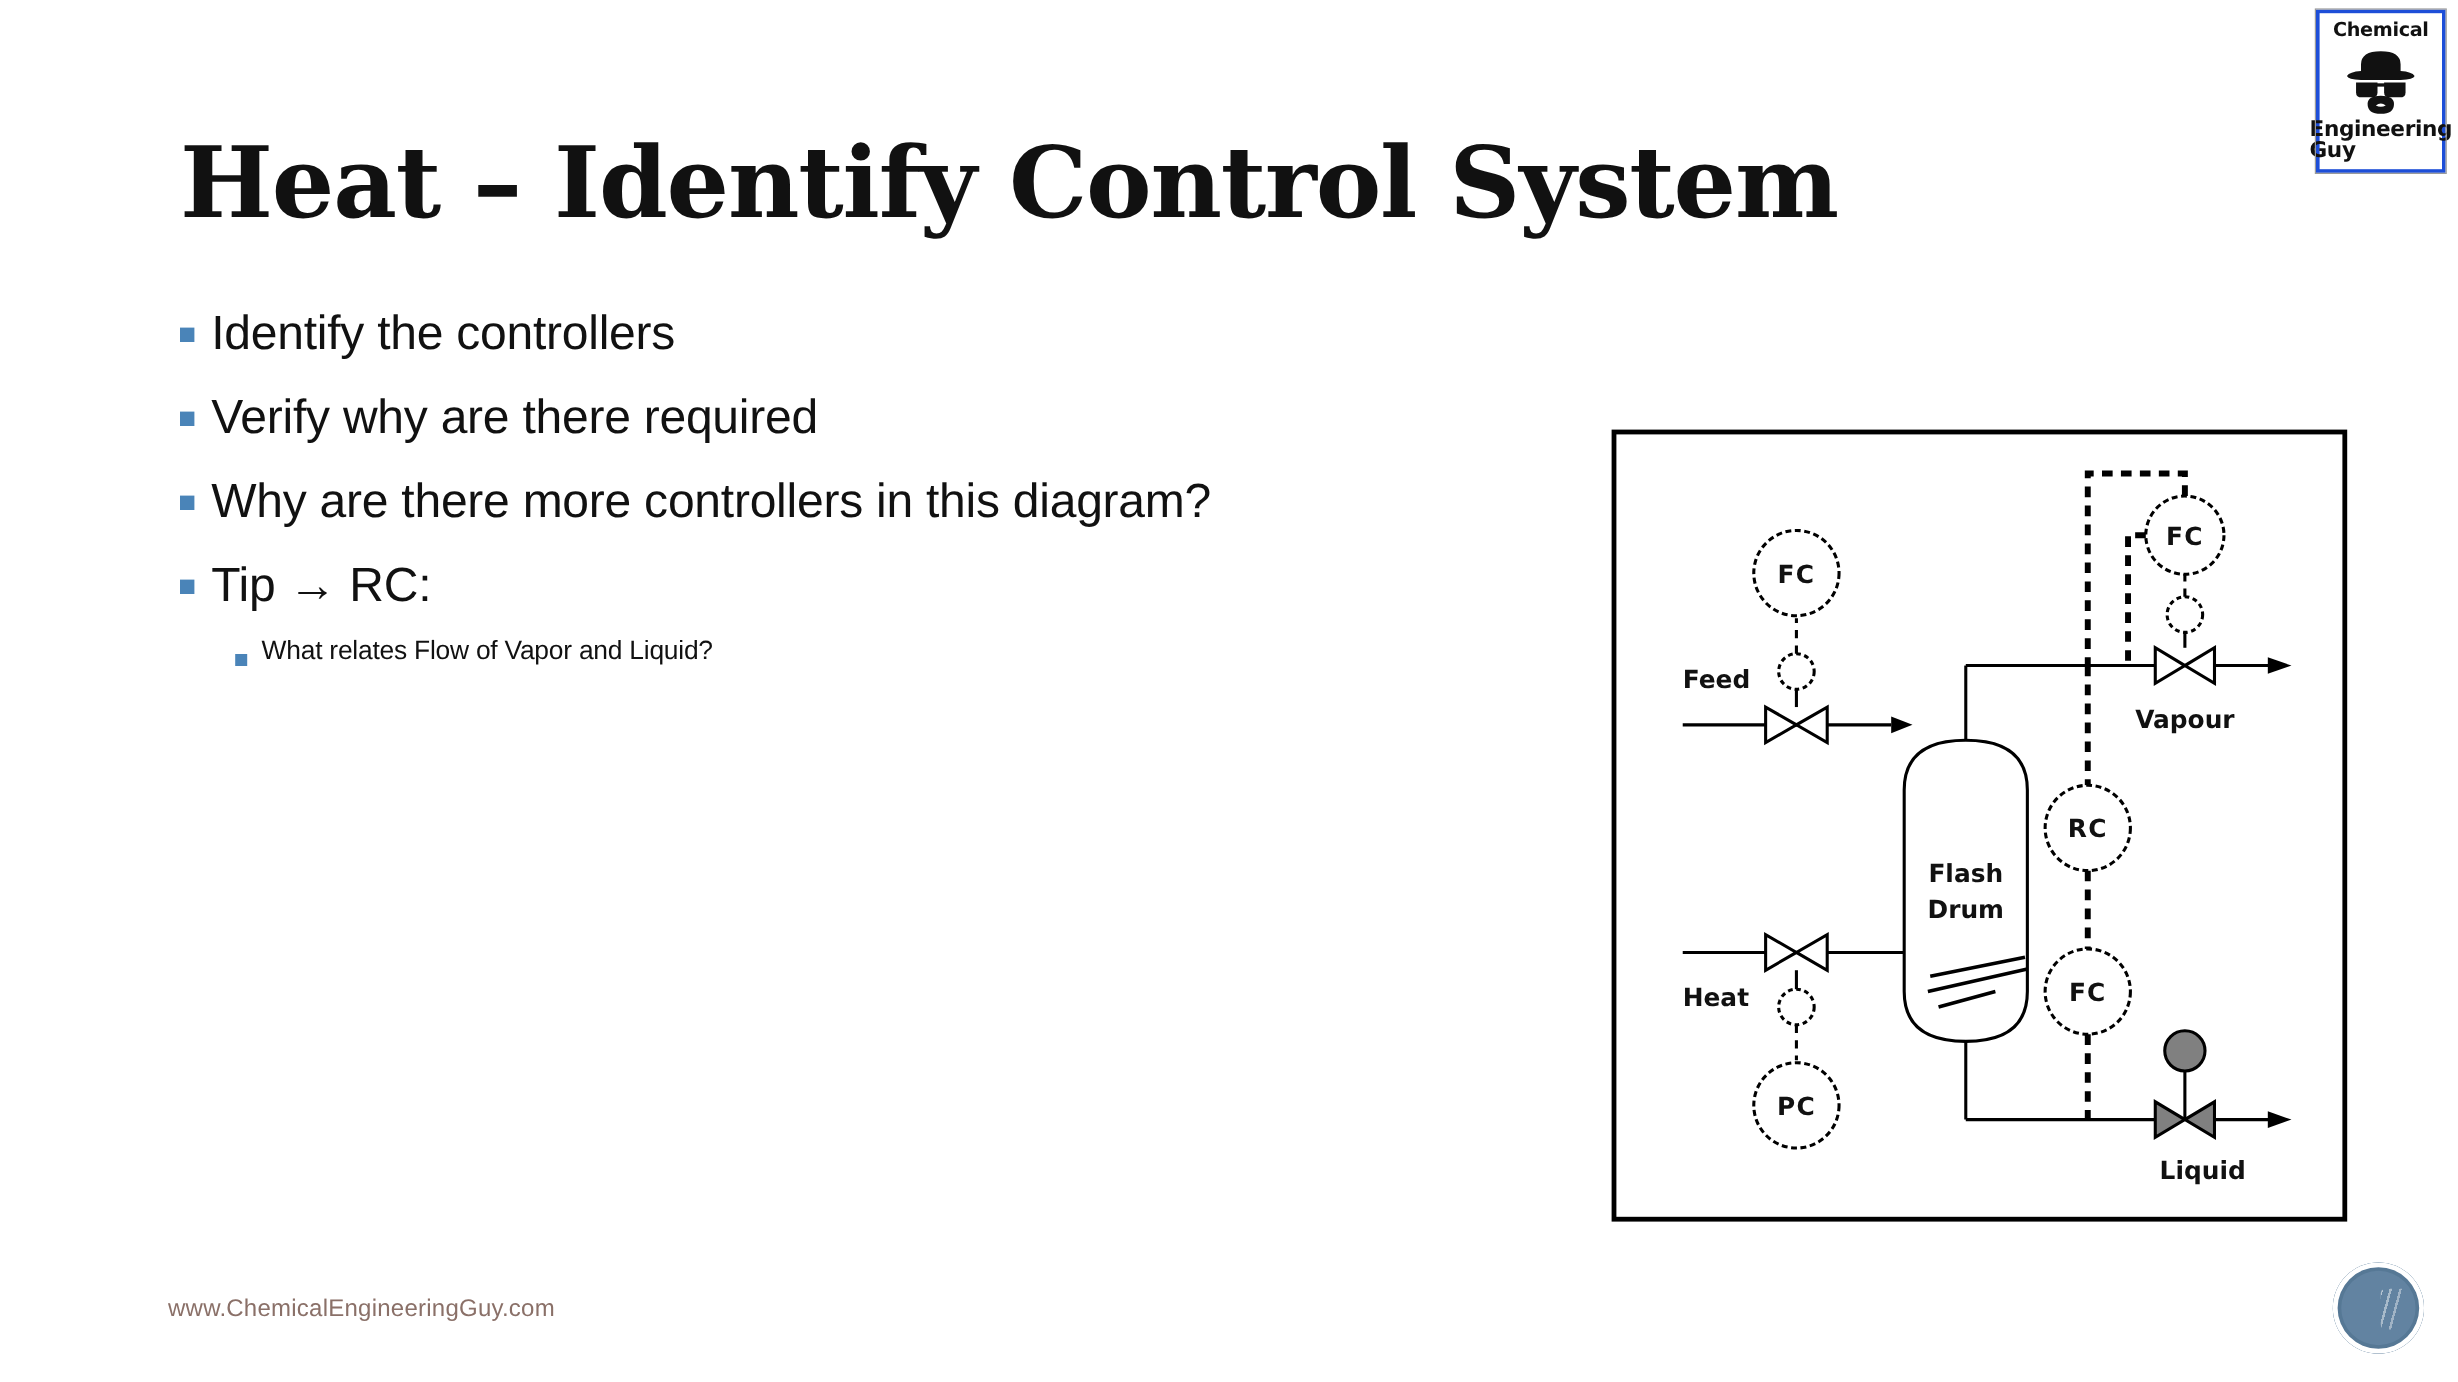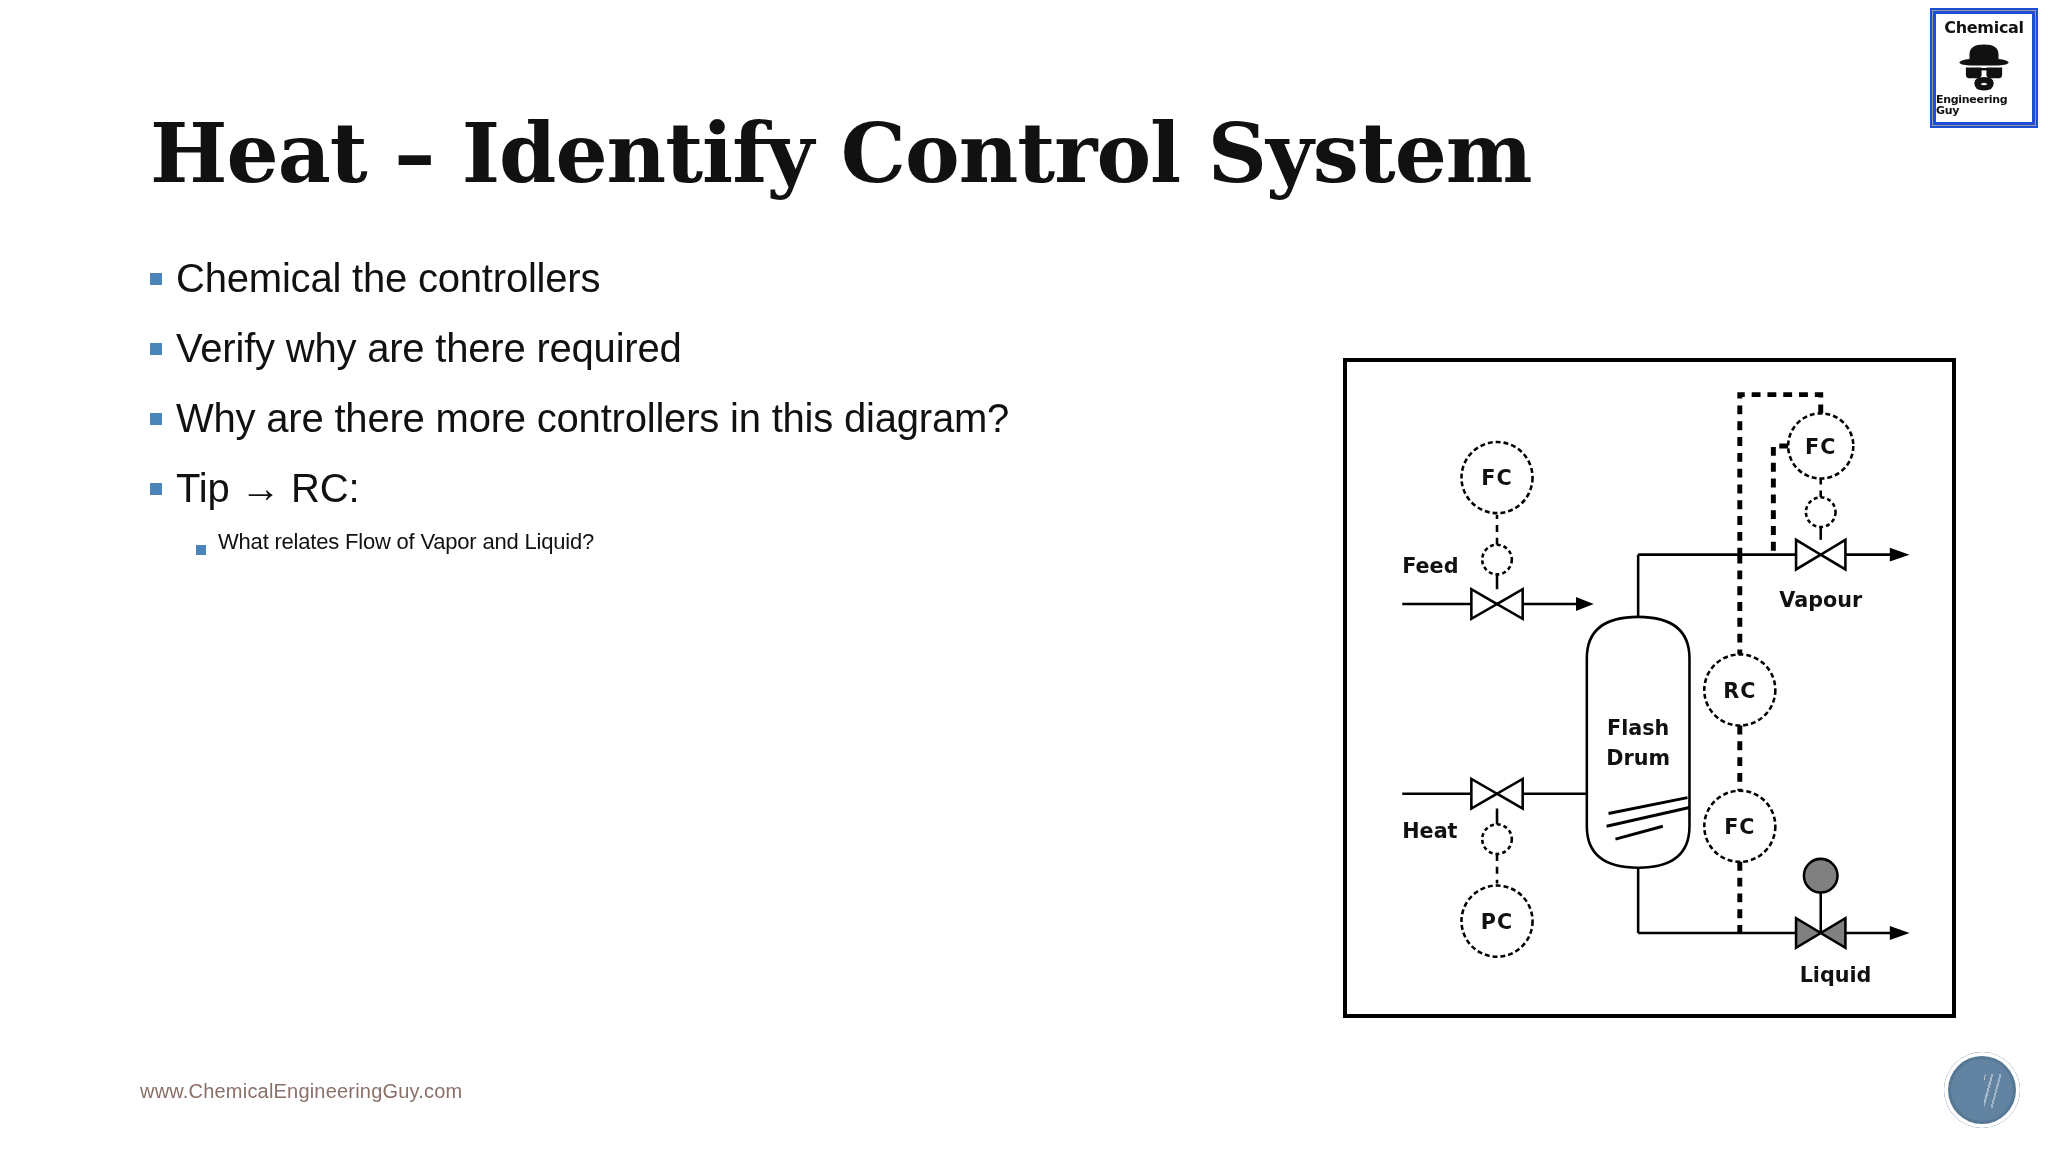--- a/index.html
+++ b/index.html
@@ -6,33 +6,33 @@
   body{
     width:2048px;height:1152px;
     background:#ffffff;
     font-family:"Liberation Sans", sans-serif;
     position:relative;overflow:hidden;
   }
   .slide{position:absolute;inset:0;background:#fff;}
 
   
   .logo-box{
-    position:absolute;left:1930px;top:8px;width:108px;height:120px;
-    border:6px solid #1d4ed8;background:#fff;
+    position:absolute;left:1930px;top:8px;width:108px;height:136px;
+    border:3px solid #1d4ed8;background:#fff;
     display:flex;flex-direction:column;align-items:center;justify-content:space-between;
     padding:4px 0;box-sizing:border-box;
   }
   .logo-box .ring{position:absolute;inset:-4px;border:1px solid #9a9a9a;pointer-events:none;}
   .logo-text{
     font-family:"DejaVu Sans", sans-serif;
     font-weight:bold;color:#111;line-height:1;
     letter-spacing:-0.3px;
   }
   .logo-top{font-size:16px;margin-top:2px;}
-  .logo-bot{font-size:11px;margin-bottom:2px;}
+  .logo-bot{font-size:18px;margin-bottom:2px;}
   .face{width:92px;height:96px;display:block;}
 
   
   .title{
     position:absolute;left:150px;top:112px;width:1300px;
     font-family:"DejaVu Serif", serif;
     font-weight:bold;font-size:82px;line-height:1;
     color:#111;letter-spacing:-1px;white-space:nowrap;
   }
 
@@ -110,21 +110,21 @@
     </svg>
     <div class="logo-text logo-bot">Engineering Guy</div>
   </div>
 
   <div class="title">Heat – Identify Control System</div>
 
   <div class="body-list">
 
     <div class="bullet-row l1">
       <span class="sq"></span>
-      <span class="btxt">Chemical the controllers</span>
+      <span class="btxt">Identify the controllers</span>
     </div>
 
     <div class="bullet-row l1">
       <span class="sq"></span>
       <span class="btxt">Verify why are there required</span>
     </div>
 
     <div class="bullet-row l1">
       <span class="sq"></span>
       <span class="btxt">Why are there more controllers in this diagram?</span>

